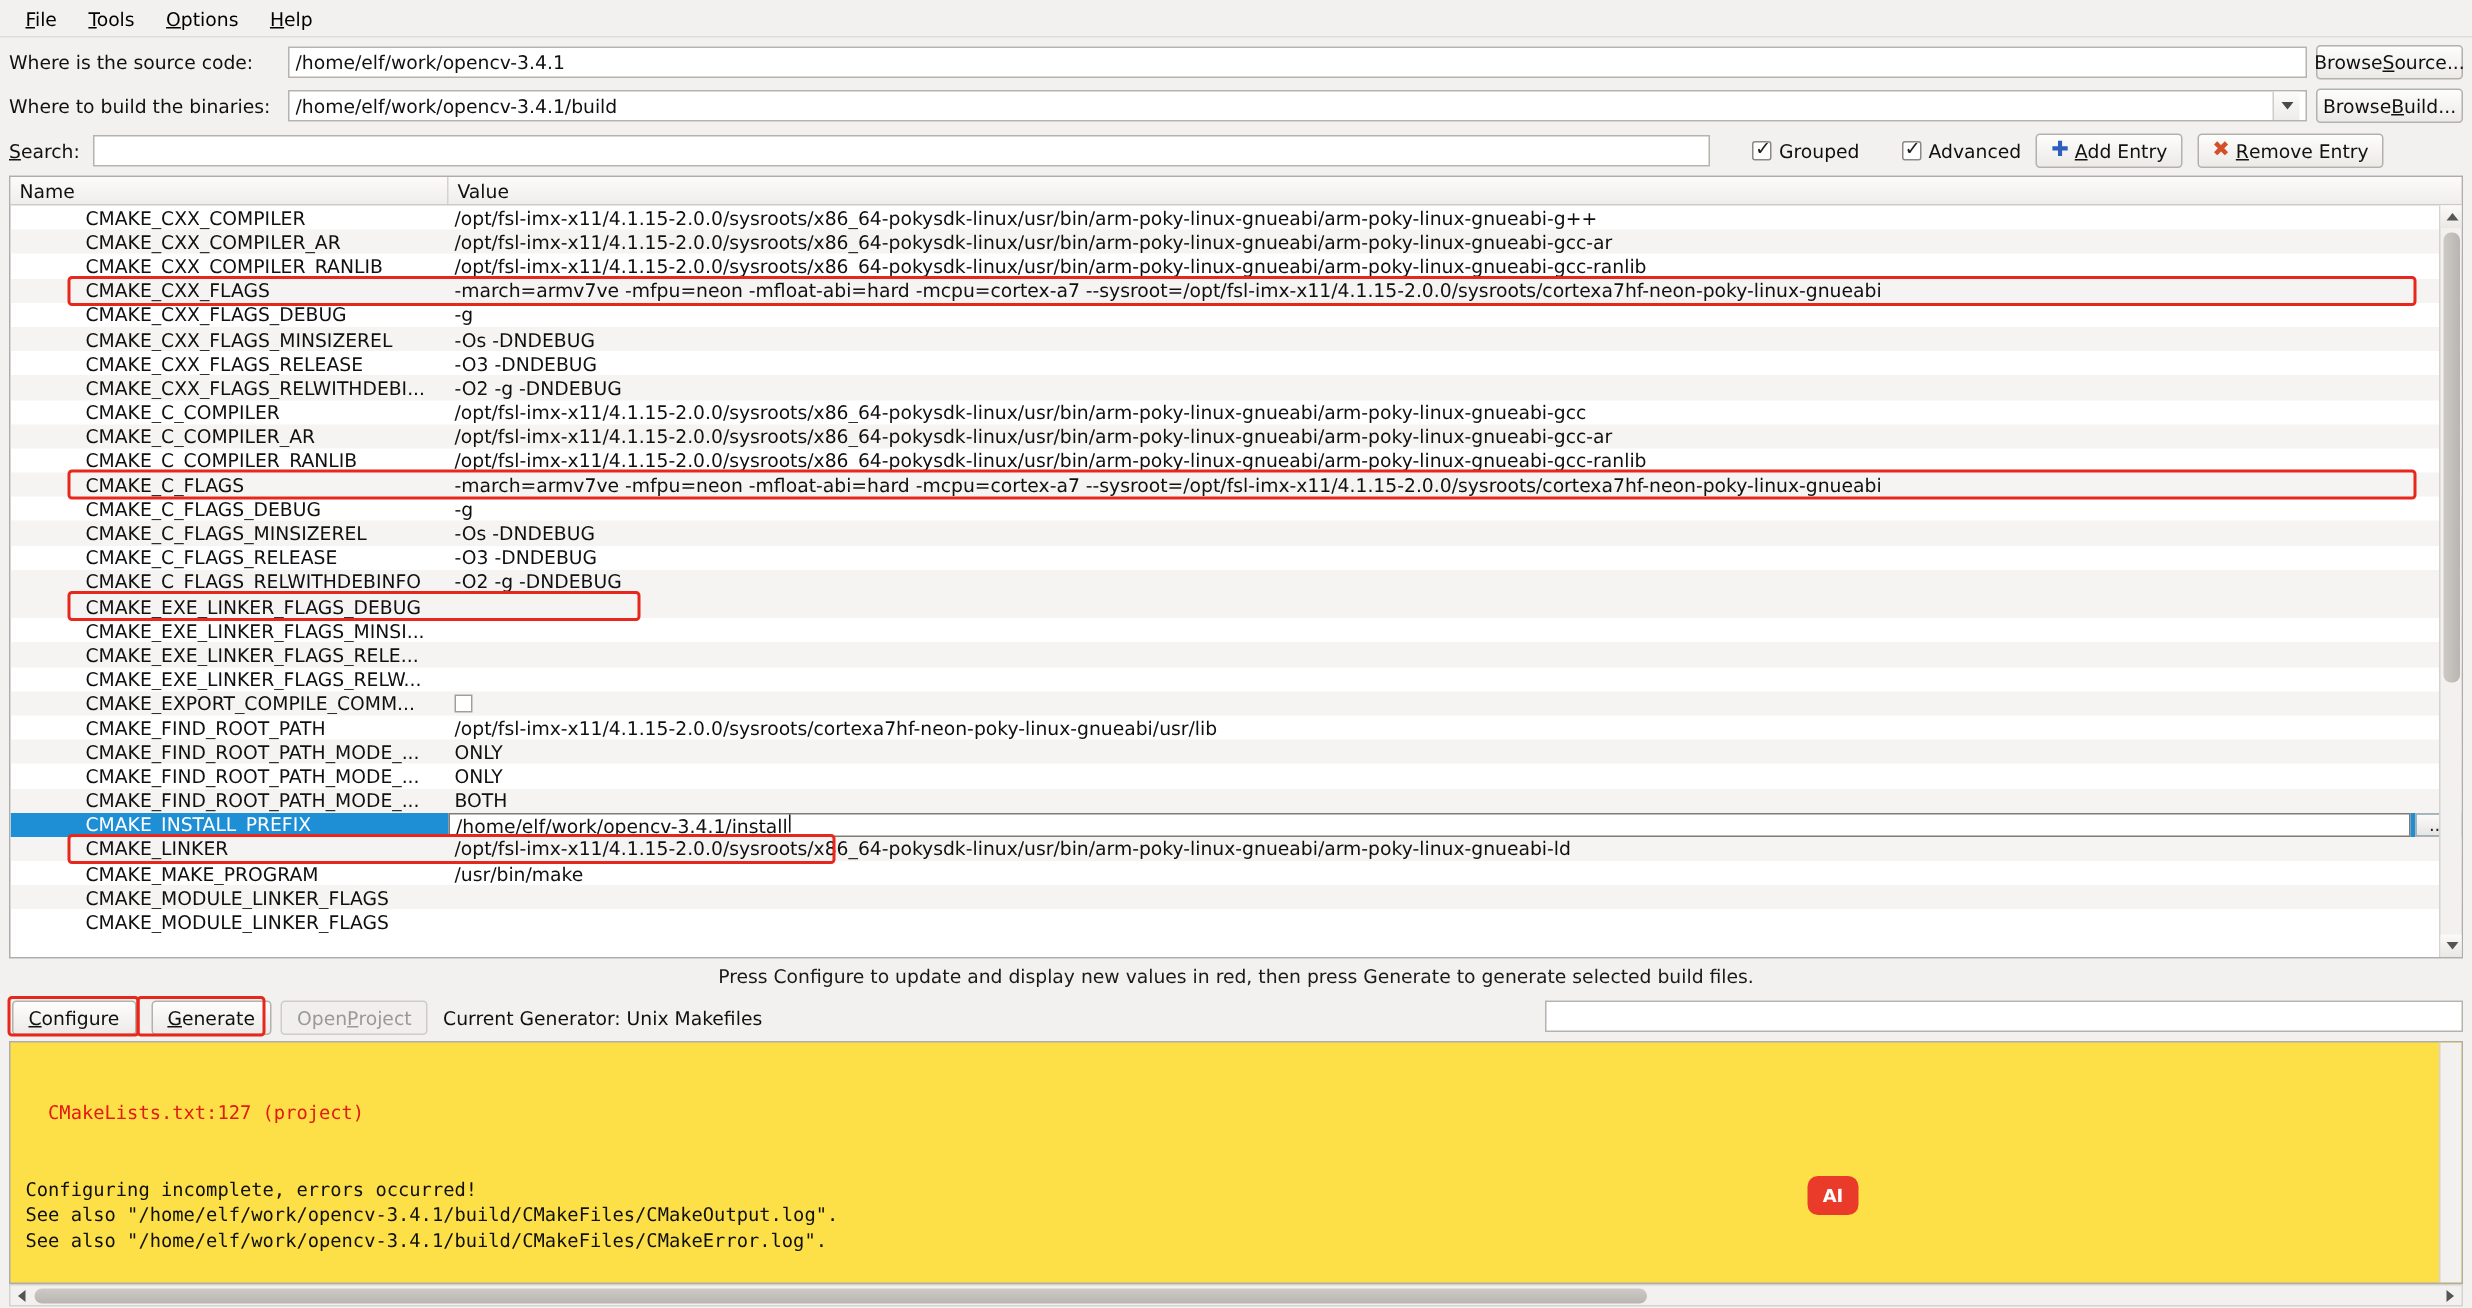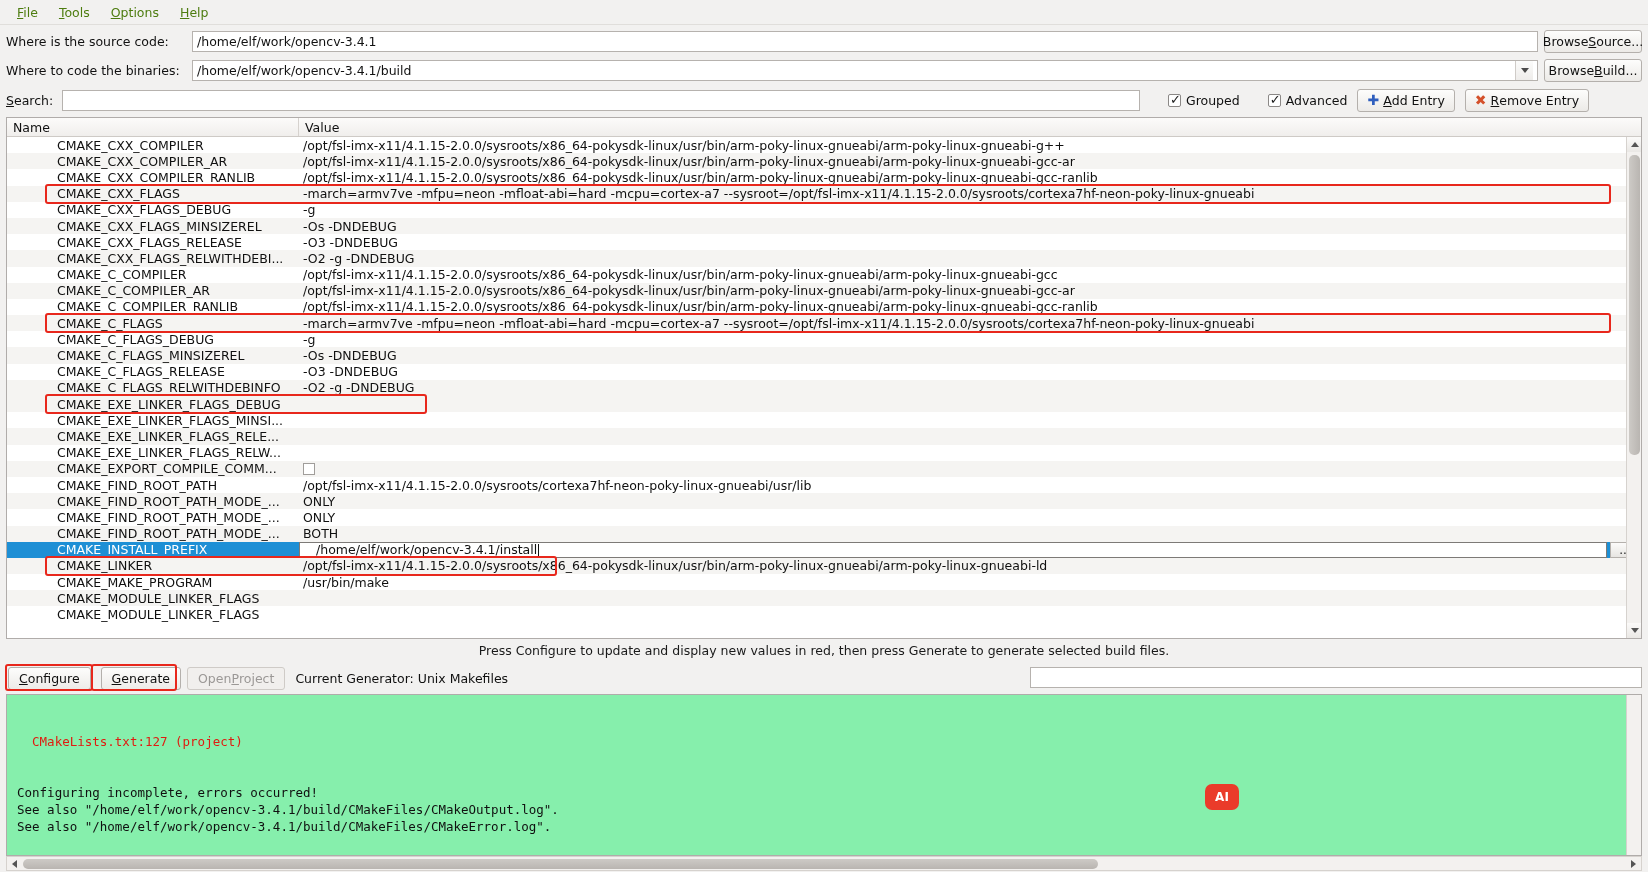--- a/index.html
+++ b/index.html
@@ -15,21 +15,21 @@
   #app { position: relative; width: 1648px; height: 872px; background: #f2f1f0; }
 
   
   .menubar {
     height: 25px; display: flex; align-items: center;
     padding-left: 8px; gap: 3px;
     background: #f2f1f0;
     border-bottom: 1px solid #e0dedb;
   }
   .menu-item {
-    padding: 3px 9px; font-size: 12.5px; color: #4d7c0f; cursor: default;
+    padding: 3px 9px; font-size: 12.5px; color: #000000; cursor: default;
     white-space: nowrap;
   }
   .menu-item u { text-decoration: underline; }
 
   
   .pathrow { display: flex; align-items: center; height: 26px; padding: 0 6px; margin-top: 3px; }
   .pathlabel { font-size: 12.5px; color: #111; white-space: nowrap; }
   .lbl-src { width: 186px; }
   .lbl-bin { width: 186px; }
   .field {
@@ -112,21 +112,21 @@
     flex: 1 1 auto; padding-left: 4px; white-space: nowrap; overflow: hidden;
   }
   .cell-value .chkbox {
     width: 12px; height: 12px; background: #fff; border: 1px solid #a09d9a;
     display: inline-block; vertical-align: -2px;
   }
   
   .edit-box {
     position: absolute; left: 292px; top: 0; right: 34px; height: 16.2px;
     background: #fff; border: 1px solid #7d7a77;
-    display: flex; align-items: center; padding-left: 16px;
+    display: flex; align-items: flex-start; padding-left: 4px;
     color: #111; font-size: 12.5px;
   }
   .caret { display: inline-block; width: 1px; height: 12px; background: #111; margin-left: 1px; }
   .ellipsis-btn {
     position: absolute; right: 1px; top: 0; width: 30px; height: 16.2px;
     background: linear-gradient(#fcfbfa,#e7e5e2); border: 1px solid #b4b0ac;
     color: #222; font-size: 12px; display: flex; align-items: center; justify-content: center;
   }
 
   
@@ -174,21 +174,21 @@
   .gen-label { margin-left: 10px; font-size: 12.5px; }
   .gen-field {
     position: absolute; right: 0; top: 1px; width: 612px; height: 21px;
     background: #fff; border: 1px solid #b6b2ae;
   }
   .hl-btn { position: absolute; border: 2px solid #e8271c; border-radius: 3px; pointer-events: none; }
 
   
   .console {
     position: absolute; left: 6px; top: 694px; width: 1636px; height: 162px;
-    background: #86efac; border: 1px solid #b0acaa; overflow: hidden;
+    background: #fde047; border: 1px solid #b0acaa; overflow: hidden;
     font-family: "DejaVu Sans Mono", "Liberation Mono", monospace;
     font-size: 12.5px; line-height: 17px; padding: 4px 6px 0 10px;
     white-space: pre;
   }
   .console .err { color: #e01b10; }
   .console .blank { height: 17px; }
   .console-vs {
     position: absolute; right: 0; top: 0; bottom: 0; width: 15px;
     background: #f3f1ef; border-left: 1px solid #d6d2ce;
   }
@@ -228,21 +228,21 @@
 
   <div class="pathrow">
     <div class="pathlabel lbl-src">Where is the source code:</div>
     <div class="field">
       <span class="txt">/home/elf/work/opencv-3.4.1</span>
     </div>
     <div class="btn btn-browse">Browse <u>S</u>ource...</div>
   </div>
 
   <div class="pathrow">
-    <div class="pathlabel lbl-bin">Where to code the binaries:</div>
+    <div class="pathlabel lbl-bin">Where to build the binaries:</div>
     <div class="field">
       <span class="txt" style="flex:1 1 auto">/home/elf/work/opencv-3.4.1/build</span>
       <span class="combo-arrow">
           <i></i>
         </span>
     </div>
     <div class="btn btn-browse">Browse <u>B</u>uild...</div>
   </div>
 
   <div class="searchrow">

